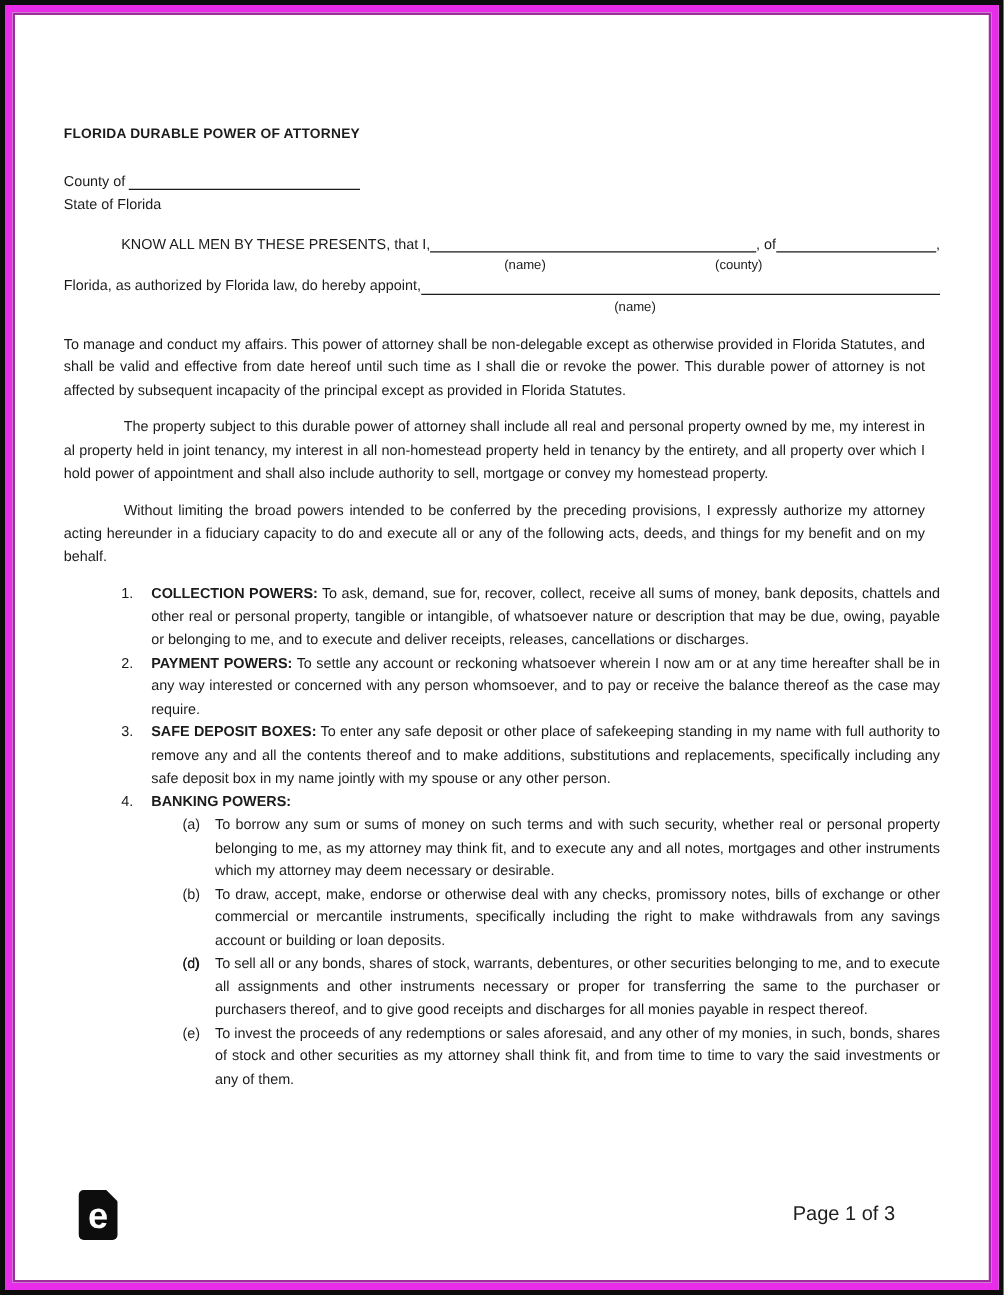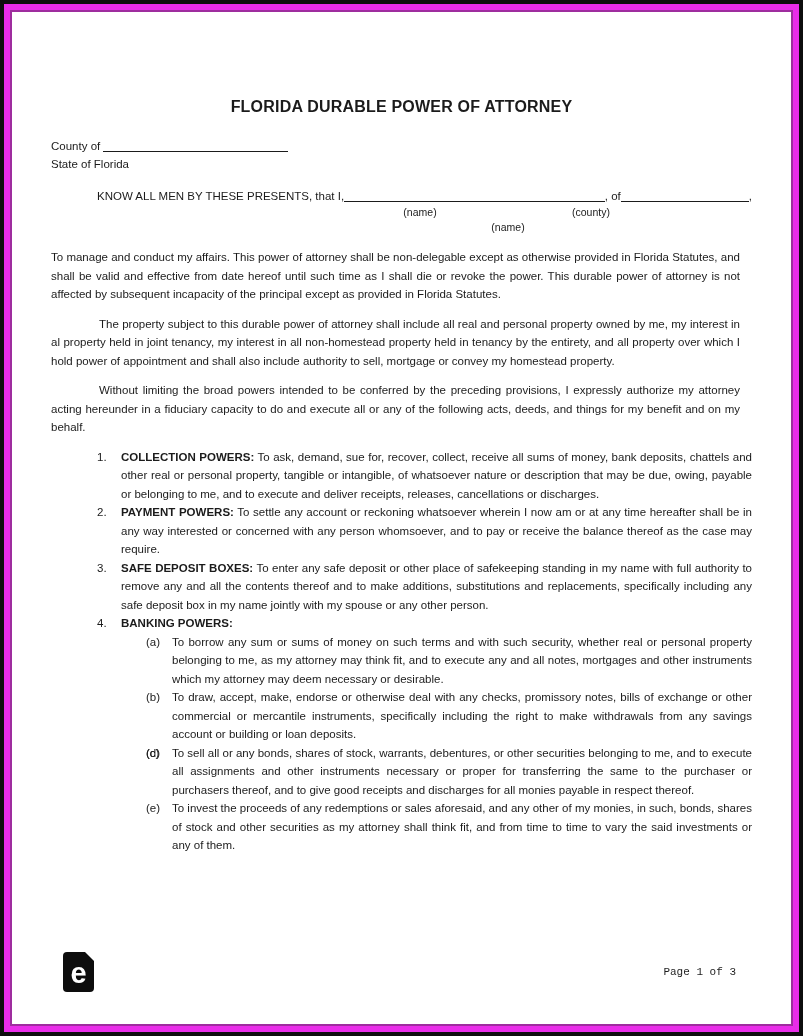--- a/index.html
+++ b/index.html
@@ -13,22 +13,22 @@
   .frame-outer { width: 803px; height: 1036px; border: 4px solid #0d0d0d; }
   .frame-mid   { width: 100%; height: 100%; border: 6px solid #e92ce9; }
   .frame-inner { width: 100%; height: 100%; border: 2px solid #9e2d9e; background: #fff; position: relative; overflow: hidden; }
 
   .content {
     position: absolute; top: 0; left: 0; right: 0;
     padding: 86px 39px 0 39px;
     font-size: 11.5px; line-height: 18.5px;
   }
   .title {
-    margin: 0 0 20px 0; text-align: center;
-    font-size: 16px; font-weight: bold; letter-spacing: .2px;
+    margin: 0 0 20px 0; text-align: left;
+    font-size: 11px; font-weight: bold; letter-spacing: .2px;
   }
   .line { min-height: 18.5px; }
   .flexrow { display: flex; }
   .flexrow span { white-space: pre; }
   .blank { border-bottom: 1.4px solid #1b1b1b; margin-bottom: 3px; }
   .county-blank { width: 185px; }
   .grow { flex: 1; }
   .fixed-county { flex: 0 0 128px; }
   .indent46 { padding-left: 46px; justify-content: center; }
   .mt13 { margin-top: 13px; }
@@ -59,21 +59,21 @@
   }
   .logo::before {
     content: ""; position: absolute; top: -1px; right: -1px;
     width: 0; height: 0; border-style: solid;
     border-width: 0 11px 11px 0;
     border-color: #ffffff #ffffff transparent transparent;
   }
   .logo .glyph {
     color: #fff; font-weight: bold; font-size: 29px; line-height: 1; margin-top: 3px;
   }
-  .pagenum { font-size: 11px; margin-right: 4px; color: #1e1e1e; font-family: Liberation Mono, monospace; }
+  .pagenum { font-size: 16px; margin-right: 24px; color: #1e1e1e; }
 </style>
 </head>
 <body>
 
 <div class="frame-outer">
   <div class="frame-mid">
     <div class="frame-inner">
 
       <div class="content">
 
@@ -94,20 +94,24 @@
           <span>, of</span>
           <span class="blank fixed-county"></span>
           <span>,</span>
         </div>
 
         <div class="caption-row">
           <span class="cap cap-name">(name)</span>
           <span class="cap cap-county">(county)</span>
         </div>
 
+        <div class="line flexrow">
+          <span>Florida, as authorized by Florida law, do hereby appoint,</span>
+          <span class="blank grow"></span>
+        </div>
 
         <div class="caption-row mb13">
           <span class="cap cap-appoint">(name)</span>
         </div>
 
         <p class="para">To manage and conduct my affairs. This power of attorney shall be non-delegable except as otherwise provided in Florida Statutes, and shall be valid and effective from date hereof until such time as I shall die or revoke the power. This durable power of attorney is not affected by subsequent incapacity of the principal except as provided in Florida Statutes.</p>
         <p class="para indent-first">The property subject to this durable power of attorney shall include all real and personal property owned by me, my interest in al property held in joint tenancy, my interest in all non-homestead property held in tenancy by the entirety, and all property over which I hold power of appointment and shall also include authority to sell, mortgage or convey my homestead property.</p>
         <p class="para indent-first">Without limiting the broad powers intended to be conferred by the preceding provisions, I expressly authorize my attorney acting hereunder in a fiduciary capacity to do and execute all or any of the following acts, deeds, and things for my benefit and on my behalf.</p>
 
         <div class="num-item">

